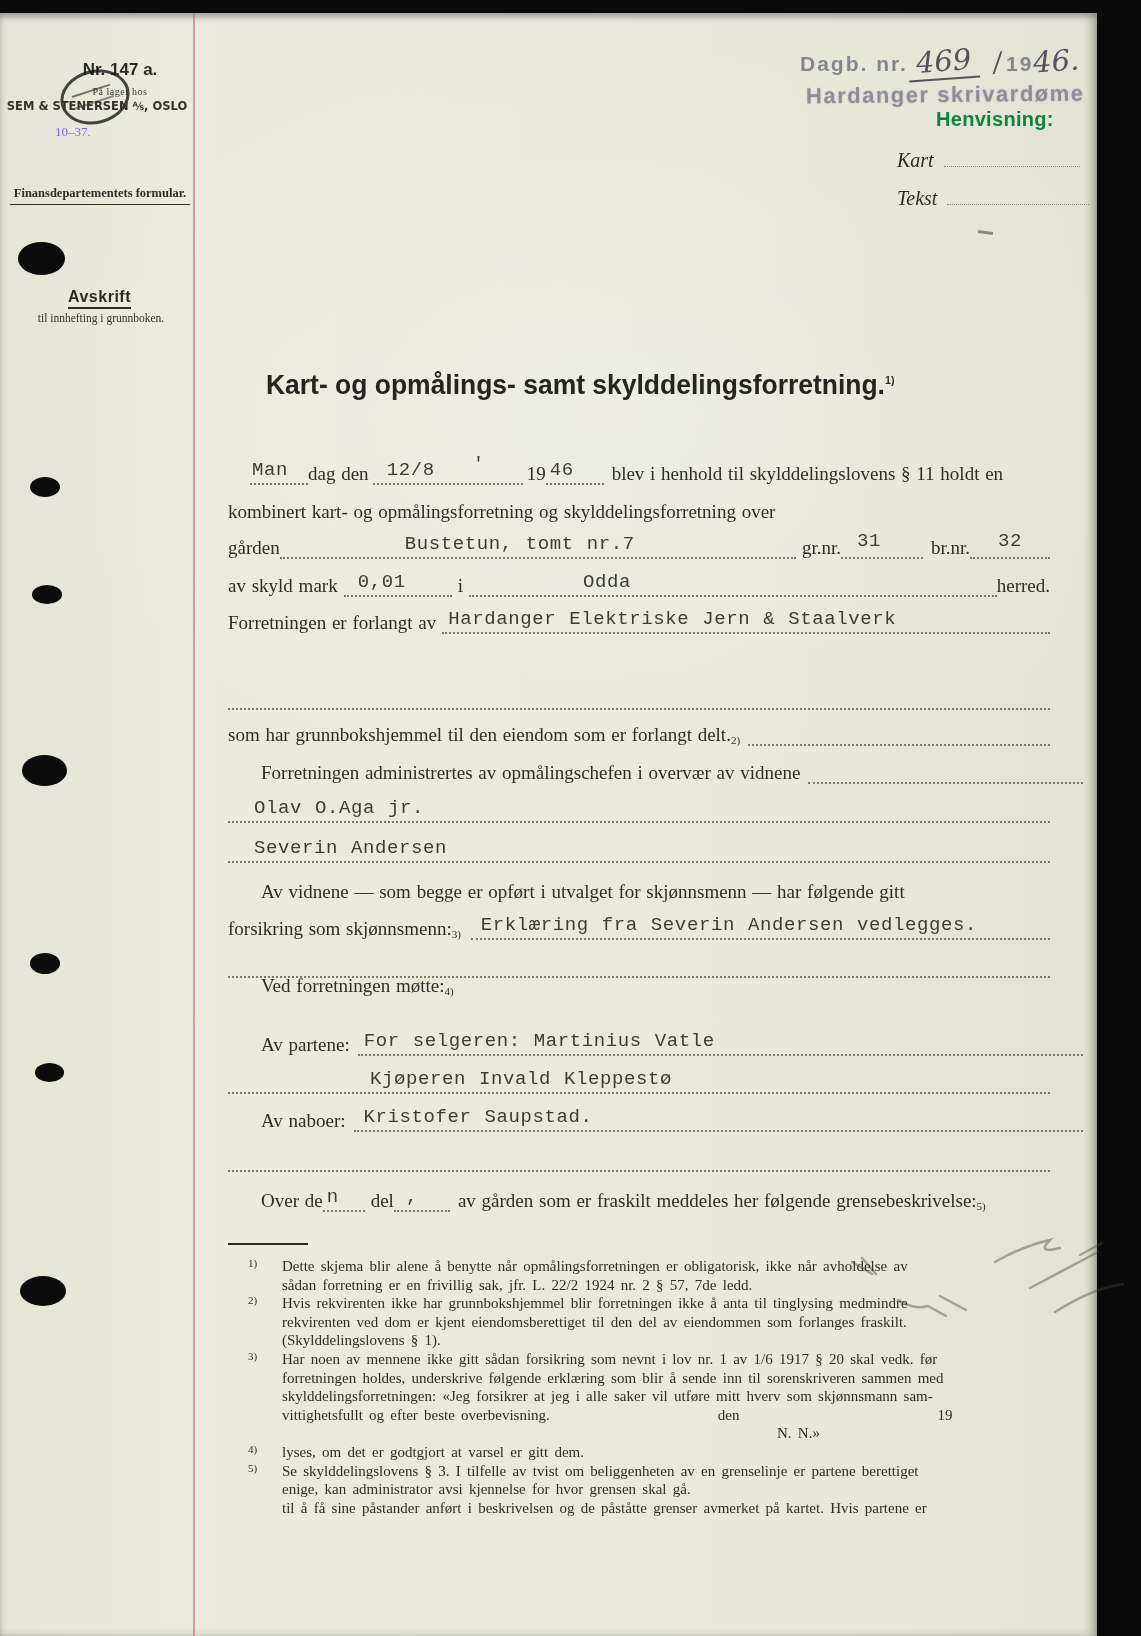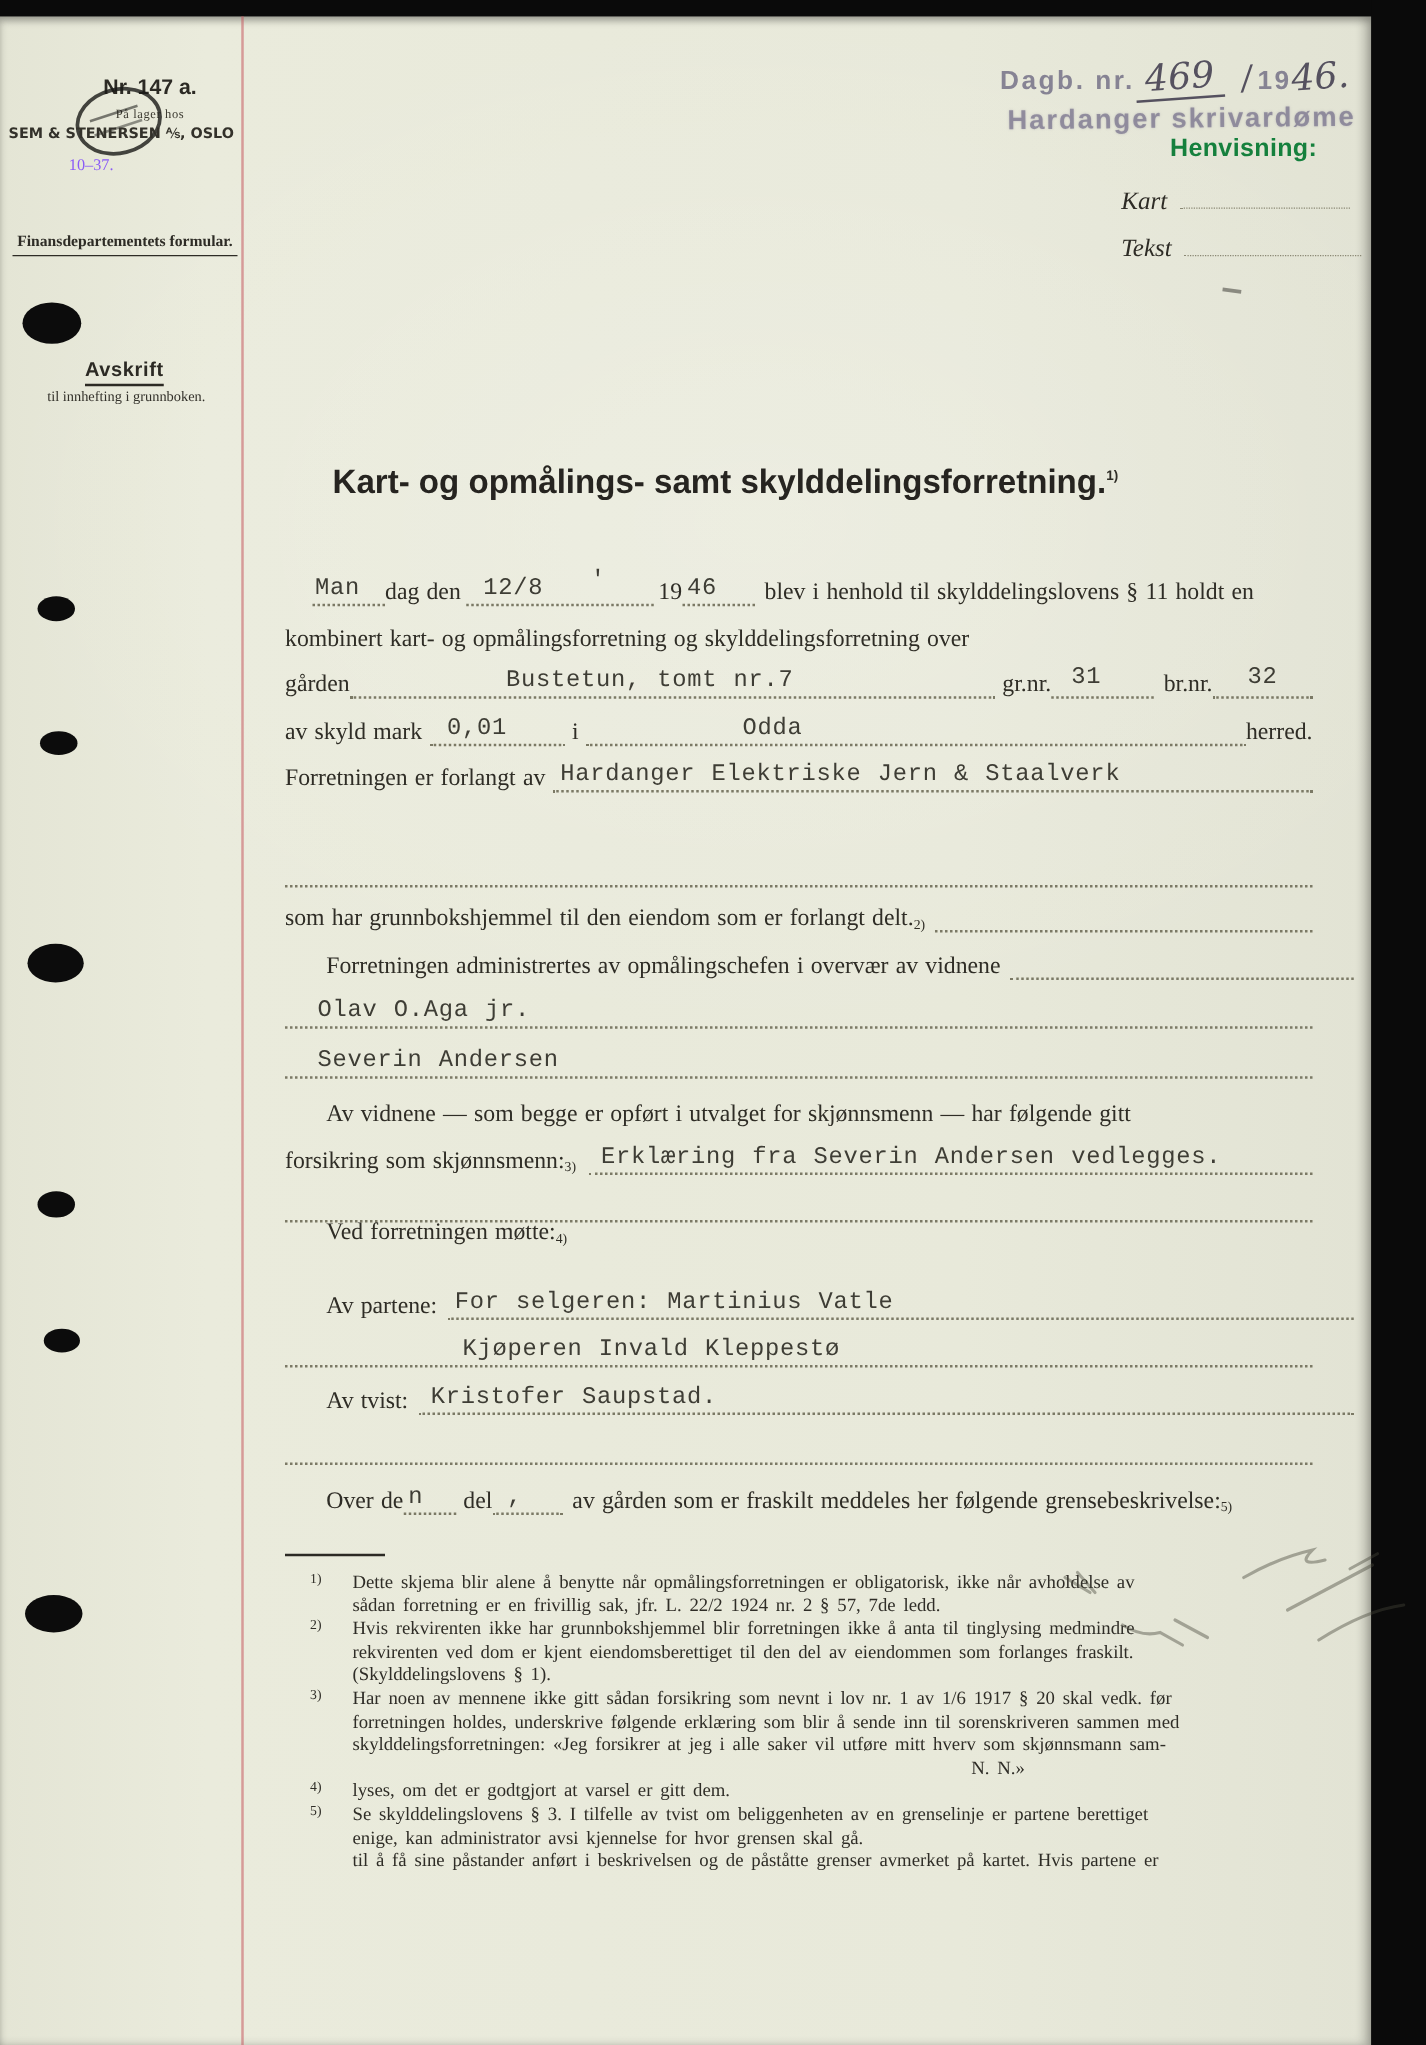--- a/index.html
+++ b/index.html
@@ -166,21 +166,21 @@
       </span>
     </div>
 
     <div class="bline" style="top:570px;">
       <span class="printed">av skyld mark</span>
       <span class="fill" style="width:108px;margin:0 6px;">
         <span class="typed" style="left:14px;">0,01</span>
       </span>
       <span class="printed">i</span>
       <span class="fill grow" style="margin-left:6px;">
-        <span class="typed" style="left:125px;">Odda</span>
+        <span class="typed" style="left:114px;">Odda</span>
       </span>
       <span class="printed">herred.</span>
     </div>
 
     <div class="bline" style="top:607px;">
       <span class="printed">Forretningen er forlangt av</span>
       <span class="fill grow" style="margin-left:6px;">
         <span class="typed" style="left:6px;">Hardanger Elektriske Jern &amp; Staalverk</span>
       </span>
     </div>
@@ -240,21 +240,21 @@
       </span>
     </div>
 
     <div class="bline" style="top:1067px;">
       <span class="fill grow">
         <span class="typed" style="left:142px;">Kjøperen Invald Kleppestø</span>
       </span>
     </div>
 
     <div class="bline indent" style="top:1105px;">
-      <span class="printed">Av tvist:</span>
+      <span class="printed">Av naboer:</span>
       <span class="fill grow" style="margin-left:8px;">
         <span class="typed" style="left:10px;">Kristofer Saupstad.</span>
       </span>
     </div>
 
     <div class="bline" style="top:1145px;">
       <span class="fill grow"></span>
     </div>
 
     <div class="bline indent" style="top:1185px;">
@@ -285,20 +285,23 @@
       <div class="ln">Hvis rekvirenten ikke har grunnbokshjemmel blir forretningen ikke å anta til tinglysing medmindre</div>
       <div class="ln">rekvirenten ved dom er kjent eiendomsberettiget til den del av eiendommen som forlanges fraskilt.</div>
       <div class="ln">(Skylddelingslovens § 1).</div>
     </div>
 
     <div class="fn">
       <span class="num">3)</span>
       <div class="ln">Har noen av mennene ikke gitt sådan forsikring som nevnt i lov nr. 1 av 1/6 1917 § 20 skal vedk. før</div>
       <div class="ln">forretningen holdes, underskrive følgende erklæring som blir å sende inn til sorenskriveren sammen med</div>
       <div class="ln">skylddelingsforretningen: «Jeg forsikrer at jeg i alle saker vil utføre mitt hverv som skjønnsmann sam-</div>
+      <div class="ln">
+        <span>vittighetsfullt og efter beste overbevisning.</span><span class="fn3-den">den</span><span class="fn3-year">19</span>
+      </div>
       <div class="fn3-sig">N. N.»</div>
     </div>
 
     <div class="fn">
       <span class="num">4)</span>
       <div class="ln">lyses, om det er godtgjort at varsel er gitt dem.</div>
     </div>
 
     <div class="fn">
       <span class="num">5)</span>

